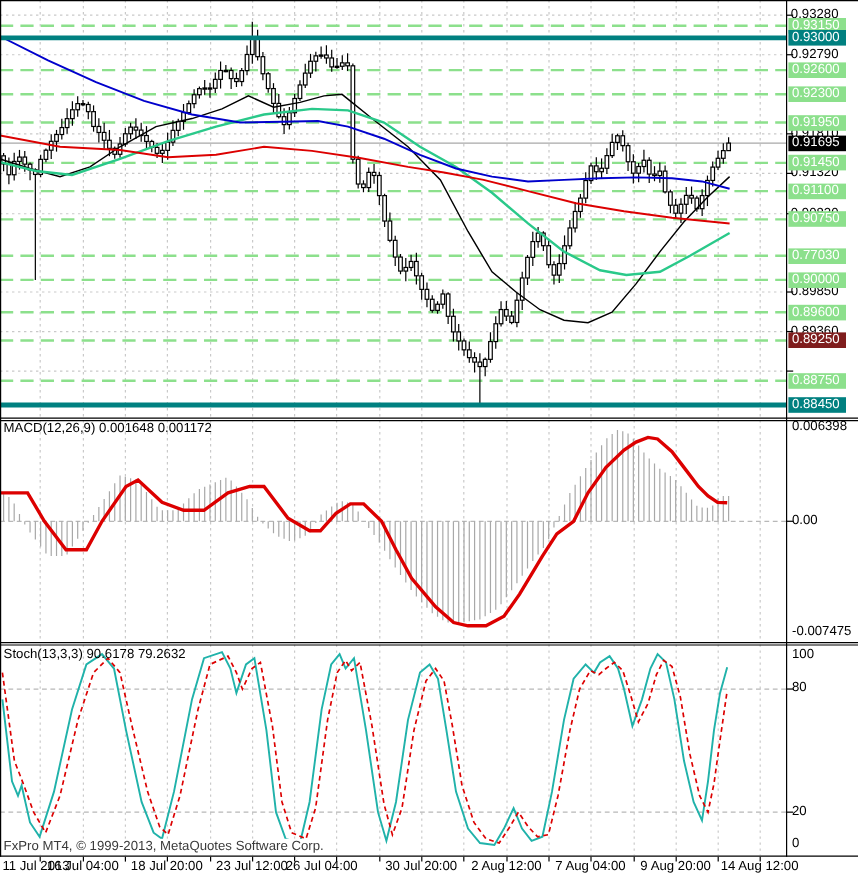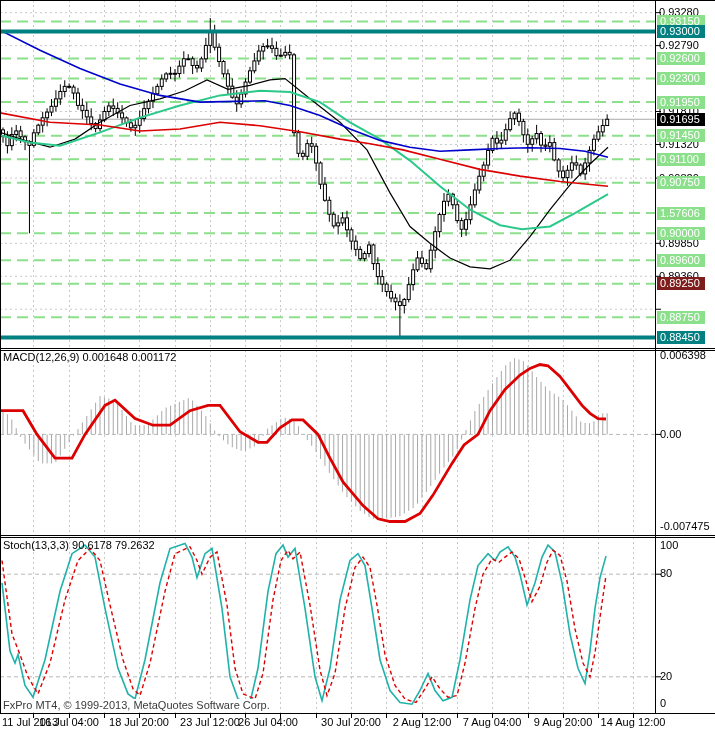--- a/index.html
+++ b/index.html
@@ -608,21 +608,21 @@
       <div class="plabel" style="top: 236.8px;">0.89850</div>
       <div class="plabel" style="top: 269.8px;">0.89360</div>
       <div class="plabel" style="top: 302.7px; margin-top: 10px;">0.88870</div>
       <div class="plabel band" style="background: rgb(140, 224, 140); top: 14.9px;">0.93150</div>
       <div class="plabel band" style="background: rgb(140, 224, 140); top: 51.9px;">0.92600</div>
       <div class="plabel band" style="background: rgb(140, 224, 140); top: 72.1px;">0.92300</div>
       <div class="plabel band" style="background: rgb(140, 224, 140); top: 95.6px;">0.91950</div>
       <div class="plabel band" style="background: rgb(140, 224, 140); top: 129.2px;">0.91450</div>
       <div class="plabel band" style="background: rgb(140, 224, 140); top: 152.8px;">0.91100</div>
       <div class="plabel band" style="background: rgb(140, 224, 140); top: 176.3px;">0.90750</div>
-      <div class="plabel band" style="background: rgb(140, 224, 140); top: 206.6px;">1.57606</div>
+      <div class="plabel band" style="background: rgb(140, 224, 140); top: 206.6px;">0.77030</div>
       <div class="plabel band" style="background: rgb(140, 224, 140); top: 226.8px;">0.90000</div>
       <div class="plabel band" style="background: rgb(140, 224, 140); top: 253.7px;">0.89600</div>
       <div class="plabel band" style="background: #7f1d1d; top: 277.2px;">0.89250</div>
       <div class="plabel band" style="background: rgb(140, 224, 140); top: 310.8px;">0.88750</div>
       <div class="plabel band" style="background: rgb(0, 128, 128); top: 25px;">0.93000</div>
       <div class="plabel band" style="background: rgb(0, 128, 128); top: 331px;">0.88450</div>
       <div class="plabel band" style="background: rgb(0, 0, 0); top: 112.8px;">0.91695</div>
     </div>
   <div id="time-axis">
       <div class="tlabel first" style="left: 2px;">11 Jul 2013</div>

